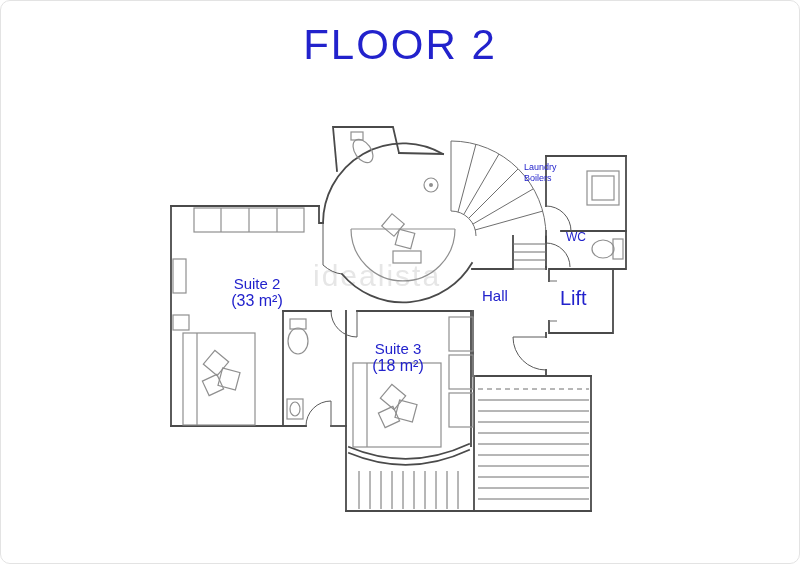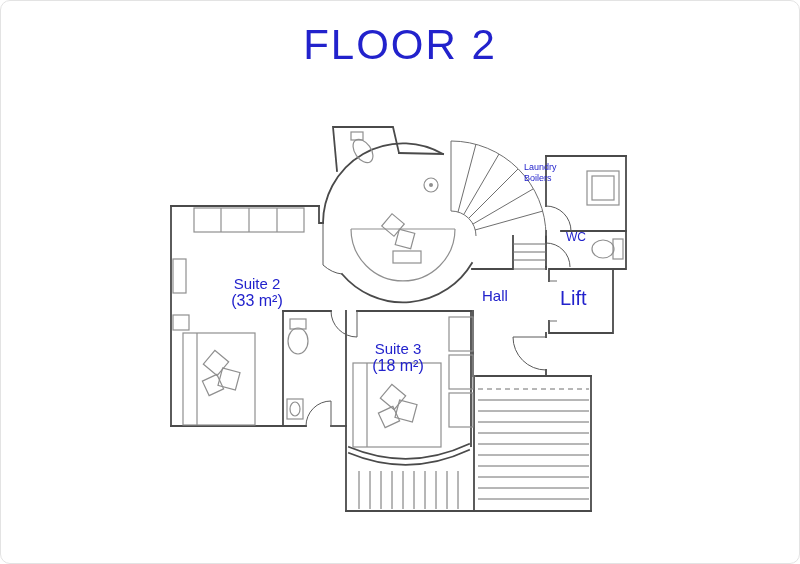--- a/index.html
+++ b/index.html
@@ -38,20 +38,21 @@
     color:var(--color-watermark);opacity:.45;font-weight:400;
   }
 </style>
 </head>
 <body>
 
 <div class="page">
 
   <h1 class="page-title">FLOOR 2</h1>
 
+  <div class="watermark">idealista</div>
 
   <svg class="plan-svg" viewBox="0 0 800 564">
 
     <g>
 
       <path class="wall" d="M170 205 H318"></path>
       <path class="wall" d="M170 205 V425"></path>
       <path class="wall" d="M170 425 H305"></path>
       <path class="wall" d="M330 425 H345"></path>
       <path class="wall" d="M318 205 V222 H322"></path>

